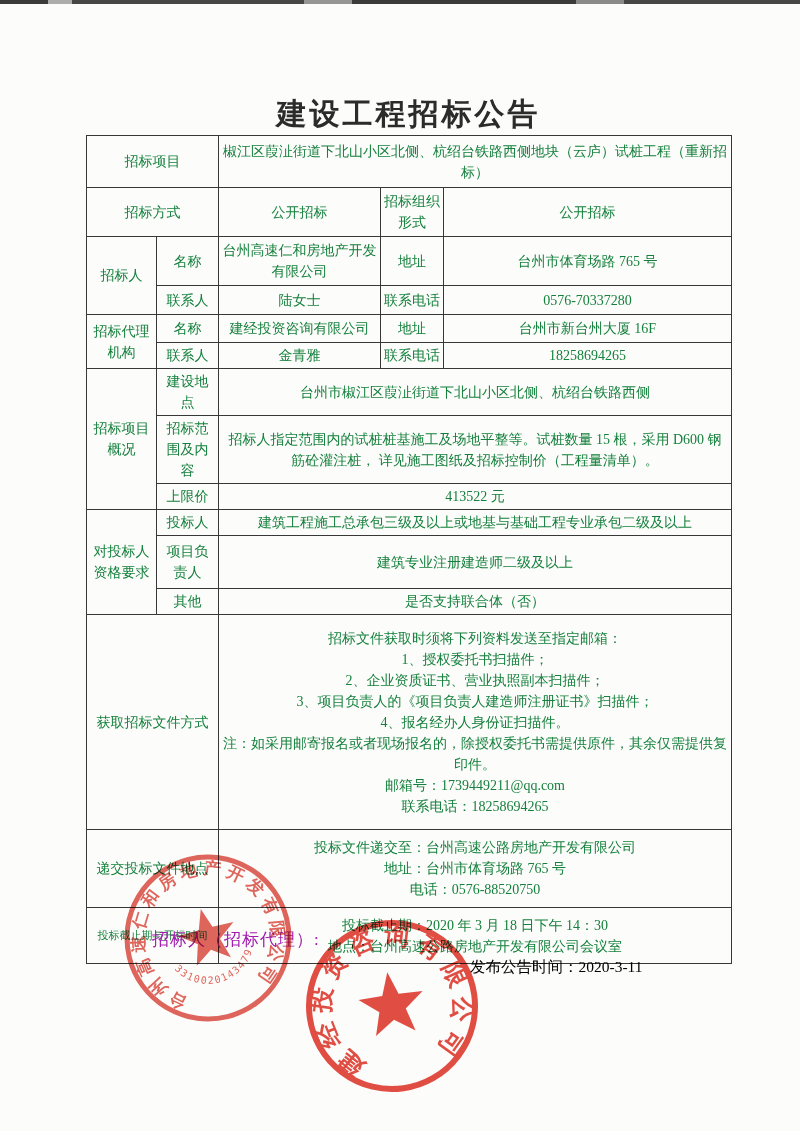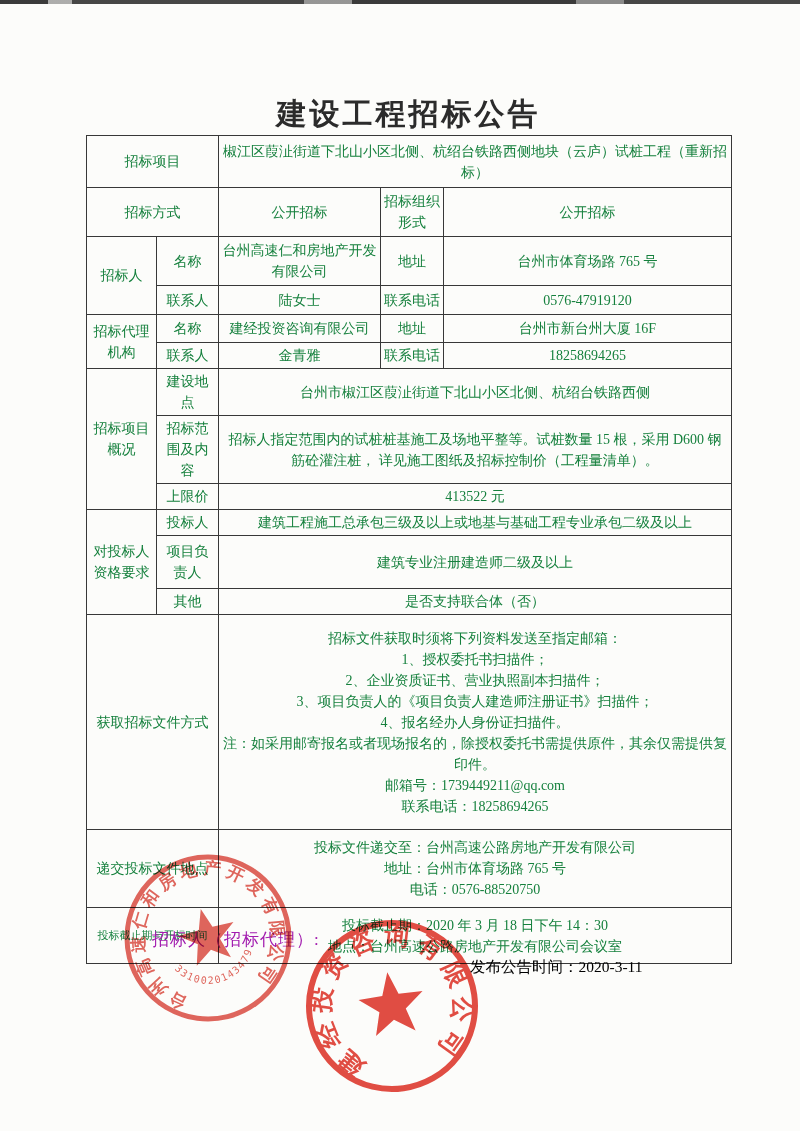--- a/index.html
+++ b/index.html
@@ -95,21 +95,21 @@
         <td rowspan="2">招标人</td>
         <td>名称</td>
         <td>台州高速仁和房地产开发有限公司</td>
         <td>地址</td>
         <td>台州市体育场路 765 号</td>
       </tr>
       <tr class="r4">
         <td>联系人</td>
         <td>陆女士</td>
         <td>联系电话</td>
-        <td>0576-47919120</td>
+        <td>0576-70337280</td>
       </tr>
       <tr class="r5">
         <td rowspan="2">招标代理机构</td>
         <td>名称</td>
         <td>建经投资咨询有限公司</td>
         <td>地址</td>
         <td>台州市新台州大厦 16F</td>
       </tr>
       <tr class="r6">
         <td>联系人</td>

